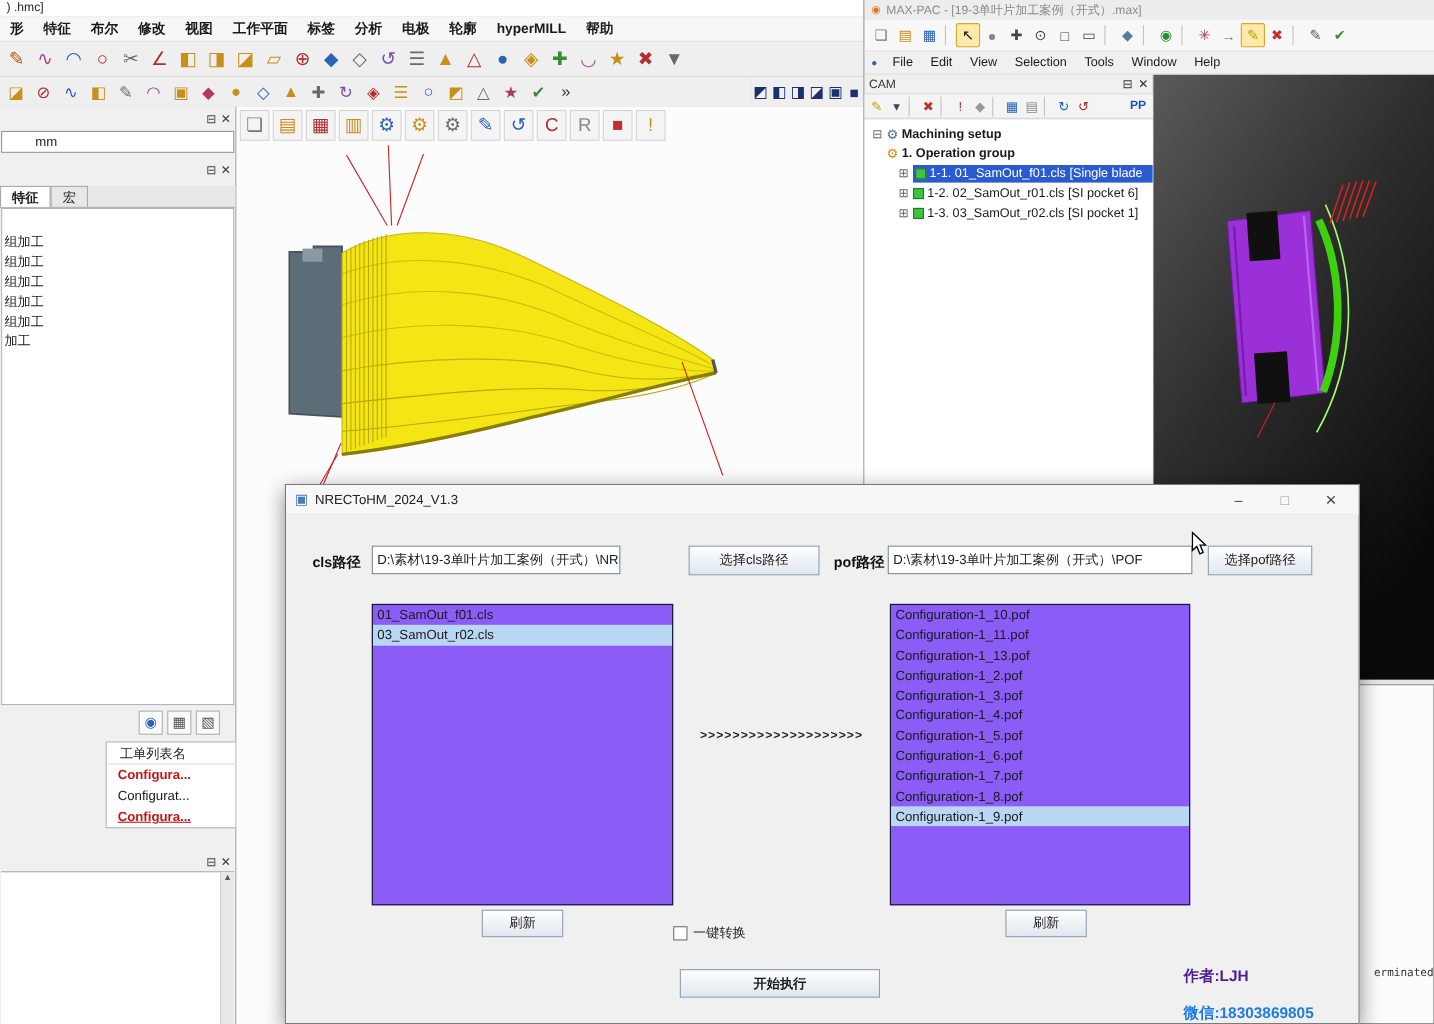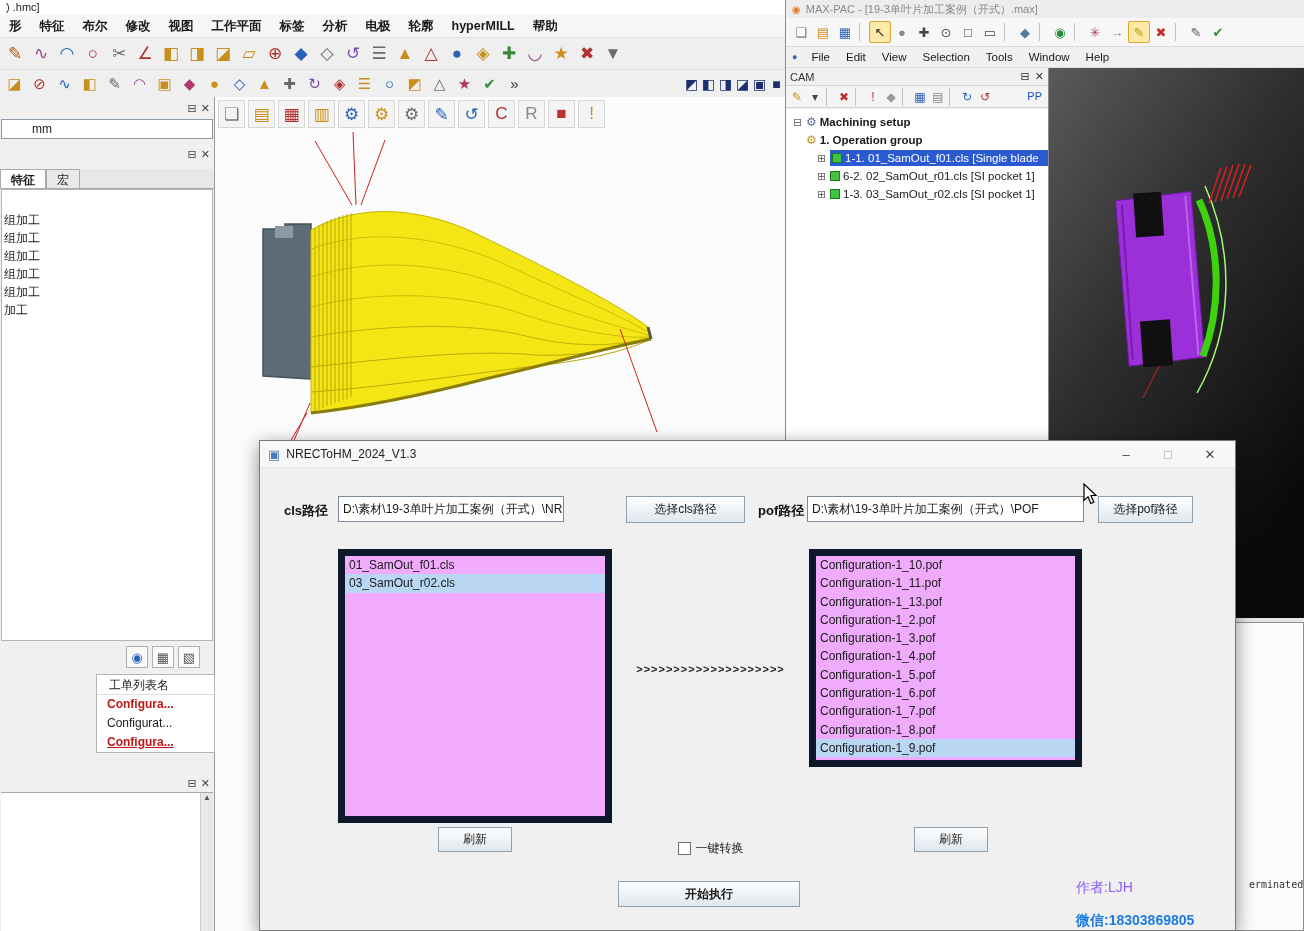--- a/index.html
+++ b/index.html
@@ -50,21 +50,21 @@
   .mp-toolbar{height:29px;background:#f7f7f7;border-bottom:1px solid #ddd;display:flex;align-items:center;padding-left:4px}
   .mp-toolbar .icon{width:22px;height:22px;font-size:13px}
   .mp-menu{height:21px;background:#f0f0f0;display:flex;align-items:center;border-bottom:1px solid #ddd}
   .mp-menu-item{padding:2px 8px;font-size:11.5px}
   .cam{position:absolute;left:0;top:68px;width:263px;height:550px;background:#f0f0f0;border-right:1px solid #8a8a8a}
   .cam-h{height:18px;display:flex;align-items:center;padding:0 4px;font-size:11px;color:#333;border-bottom:1px solid #d5d5d5}
   .cam-h .sp{flex:1}
   .cam-tb{height:22px;display:flex;align-items:center;padding-left:2px;border-bottom:1px solid #d5d5d5;background:#f4f4f4}
   .cam-tb .icon{width:18px;height:18px;font-size:12px}
   .cam-tb .tdiv{margin:0 2px}
-  .pp{color:#1a50c0;font-weight:400;font-size:11px;margin-left:2px}
+  .pp{color:#1a50c0;font-weight:700;font-size:11px;margin-left:2px}
   .tree{position:absolute;left:0;top:41px;width:262px;height:509px;background:#fff;padding-top:4px;font-size:11.5px}
   .trow{height:18px;display:flex;align-items:center;white-space:nowrap;overflow:hidden}
   .exp{width:11px;height:11px;font-size:11px;line-height:11px;color:#666;margin-right:3px;text-align:center}
   .gsq{display:inline-block;width:10px;height:10px;background:#3fc43f;border:1px solid #1f7a1f;margin-right:3px;flex:0 0 auto}
   .tlabel{white-space:nowrap}
   .tbold{font-weight:700}
   .tsel{background:#2a5ad0;color:#fff;display:flex;align-items:center;flex:1;height:16px;padding:0 2px}
   .vp-right{position:absolute;left:263px;top:68px;width:256px;height:550px;background:linear-gradient(125deg,#5a5a5a 0%,#2e2e2e 40%,#0a0a0a 85%)}
   
   .status{left:785px;top:618px;width:519px;height:313px;background:#e6e6e6;z-index:2}
@@ -73,27 +73,27 @@
   
   .dialog{left:259px;top:440px;width:977px;height:491px;background:#f0f0f0;border:1px solid #7a7a7a;box-shadow:0 5px 18px rgba(0,0,0,.45);z-index:10}
   .dlg-title{position:absolute;left:0;top:0;width:100%;height:27px;background:#f7f7f7;display:flex;align-items:center;border-bottom:1px solid #e6e6e6}
   .dlg-ic{margin:0 6px 0 8px;color:#4a7ab8;font-size:13px}
   .dlg-tt{font-size:12px;color:#222}
   .dlg-btn{position:absolute;top:0;width:38px;height:27px;display:flex;align-items:center;justify-content:center;font-size:13px;color:#444}
   .dlg-btn.dim{color:#9a9a9a}
   .lbl{position:absolute;font-size:13px;font-weight:700;color:#111}
   .field{position:absolute;background:#fff;border:1px solid #7a8a99;font-size:12px;display:flex;align-items:center;padding:0 4px;white-space:nowrap;overflow:hidden}
   .btn{position:absolute;background:linear-gradient(#fefefe,#dfe7ee);border:1px solid #8fa0b0;font-size:12px;display:flex;align-items:center;justify-content:center;cursor:default}
-  .flist{position:absolute;background:#f0abfc;border:7px solid #0f172a;overflow:hidden}
+  .flist{position:absolute;background:#8b5cf6;border:1px solid #0f172a;overflow:hidden}
   .flist-item{height:18.3px;line-height:18px;padding:0 4px;font-size:12px;white-space:nowrap}
   .flist-item.selected{background:#b9d7f2}
   .arrows{position:absolute;left:352px;top:222px;width:197px;text-align:center;font-size:11px;font-weight:700;color:#222;letter-spacing:1px}
-  .cbrow{position:absolute;left:352px;top:399px;width:197px;display:flex;align-items:center;justify-content:center;gap:5px;font-size:12px}
+  .cbrow{position:absolute;left:352px;top:399px;width:197px;display:flex;align-items:center;gap:5px;font-size:12px}
   .cbx{width:13px;height:13px;background:#fff;border:1px solid #707070}
-  .blue1{position:absolute;font-size:14px;font-weight:400;color:#8b5cf6}
+  .blue1{position:absolute;font-size:14px;font-weight:700;color:#4c1d95}
   .blue2{position:absolute;font-size:14px;font-weight:700;color:#1e7ce0}
   .cursor{position:absolute;left:1083px;top:483px;z-index:30}
 </style>
 </head>
 <body>
 
 <div id="app">
 
   <div class="abs hm-title">) .hmc]</div>
 
@@ -350,21 +350,21 @@
         <div class="trow" style="padding-left:30px">
           <span class="exp">⊞</span>
           <span class="tsel">
             <span class="gsq"></span>
             <span class="tlabel">1-1. 01_SamOut_f01.cls [Single blade</span>
           </span>
         </div>
         <div class="trow" style="padding-left:30px">
           <span class="exp">⊞</span>
           <span class="gsq"></span>
-          <span class="tlabel">6-2. 02_SamOut_r01.cls [SI pocket 1]</span>
+          <span class="tlabel">1-2. 02_SamOut_r01.cls [SI pocket 6]</span>
         </div>
         <div class="trow" style="padding-left:30px">
           <span class="exp">⊞</span>
           <span class="gsq"></span>
           <span class="tlabel">1-3. 03_SamOut_r02.cls [SI pocket 1]</span>
         </div>
       </div>
     </div>
 
     <div class="vp-right">
@@ -413,21 +413,21 @@
     <div class="field" style="left:547px;top:55px;width:277px;height:26px">D:\素材\19-3单叶片加工案例（开式）\POF</div>
     <div class="btn" style="left:838px;top:55px;width:95px;height:27px">选择pof路径</div>
 
     <div class="flist" style="left:78px;top:108px;width:274px;height:274px">
         <div class="flist-item">01_SamOut_f01.cls</div>
         <div class="flist-item selected">03_SamOut_r02.cls</div>
       </div>
 
     <div class="arrows">&gt;&gt;&gt;&gt;&gt;&gt;&gt;&gt;&gt;&gt;&gt;&gt;&gt;&gt;&gt;&gt;&gt;&gt;&gt;&gt;</div>
 
-    <div class="flist" style="left:549px;top:108px;width:273px;height:218px">
+    <div class="flist" style="left:549px;top:108px;width:273px;height:274px">
         <div class="flist-item">Configuration-1_10.pof</div>
         <div class="flist-item">Configuration-1_11.pof</div>
         <div class="flist-item">Configuration-1_13.pof</div>
         <div class="flist-item">Configuration-1_2.pof</div>
         <div class="flist-item">Configuration-1_3.pof</div>
         <div class="flist-item">Configuration-1_4.pof</div>
         <div class="flist-item">Configuration-1_5.pof</div>
         <div class="flist-item">Configuration-1_6.pof</div>
         <div class="flist-item">Configuration-1_7.pof</div>
         <div class="flist-item">Configuration-1_8.pof</div>

